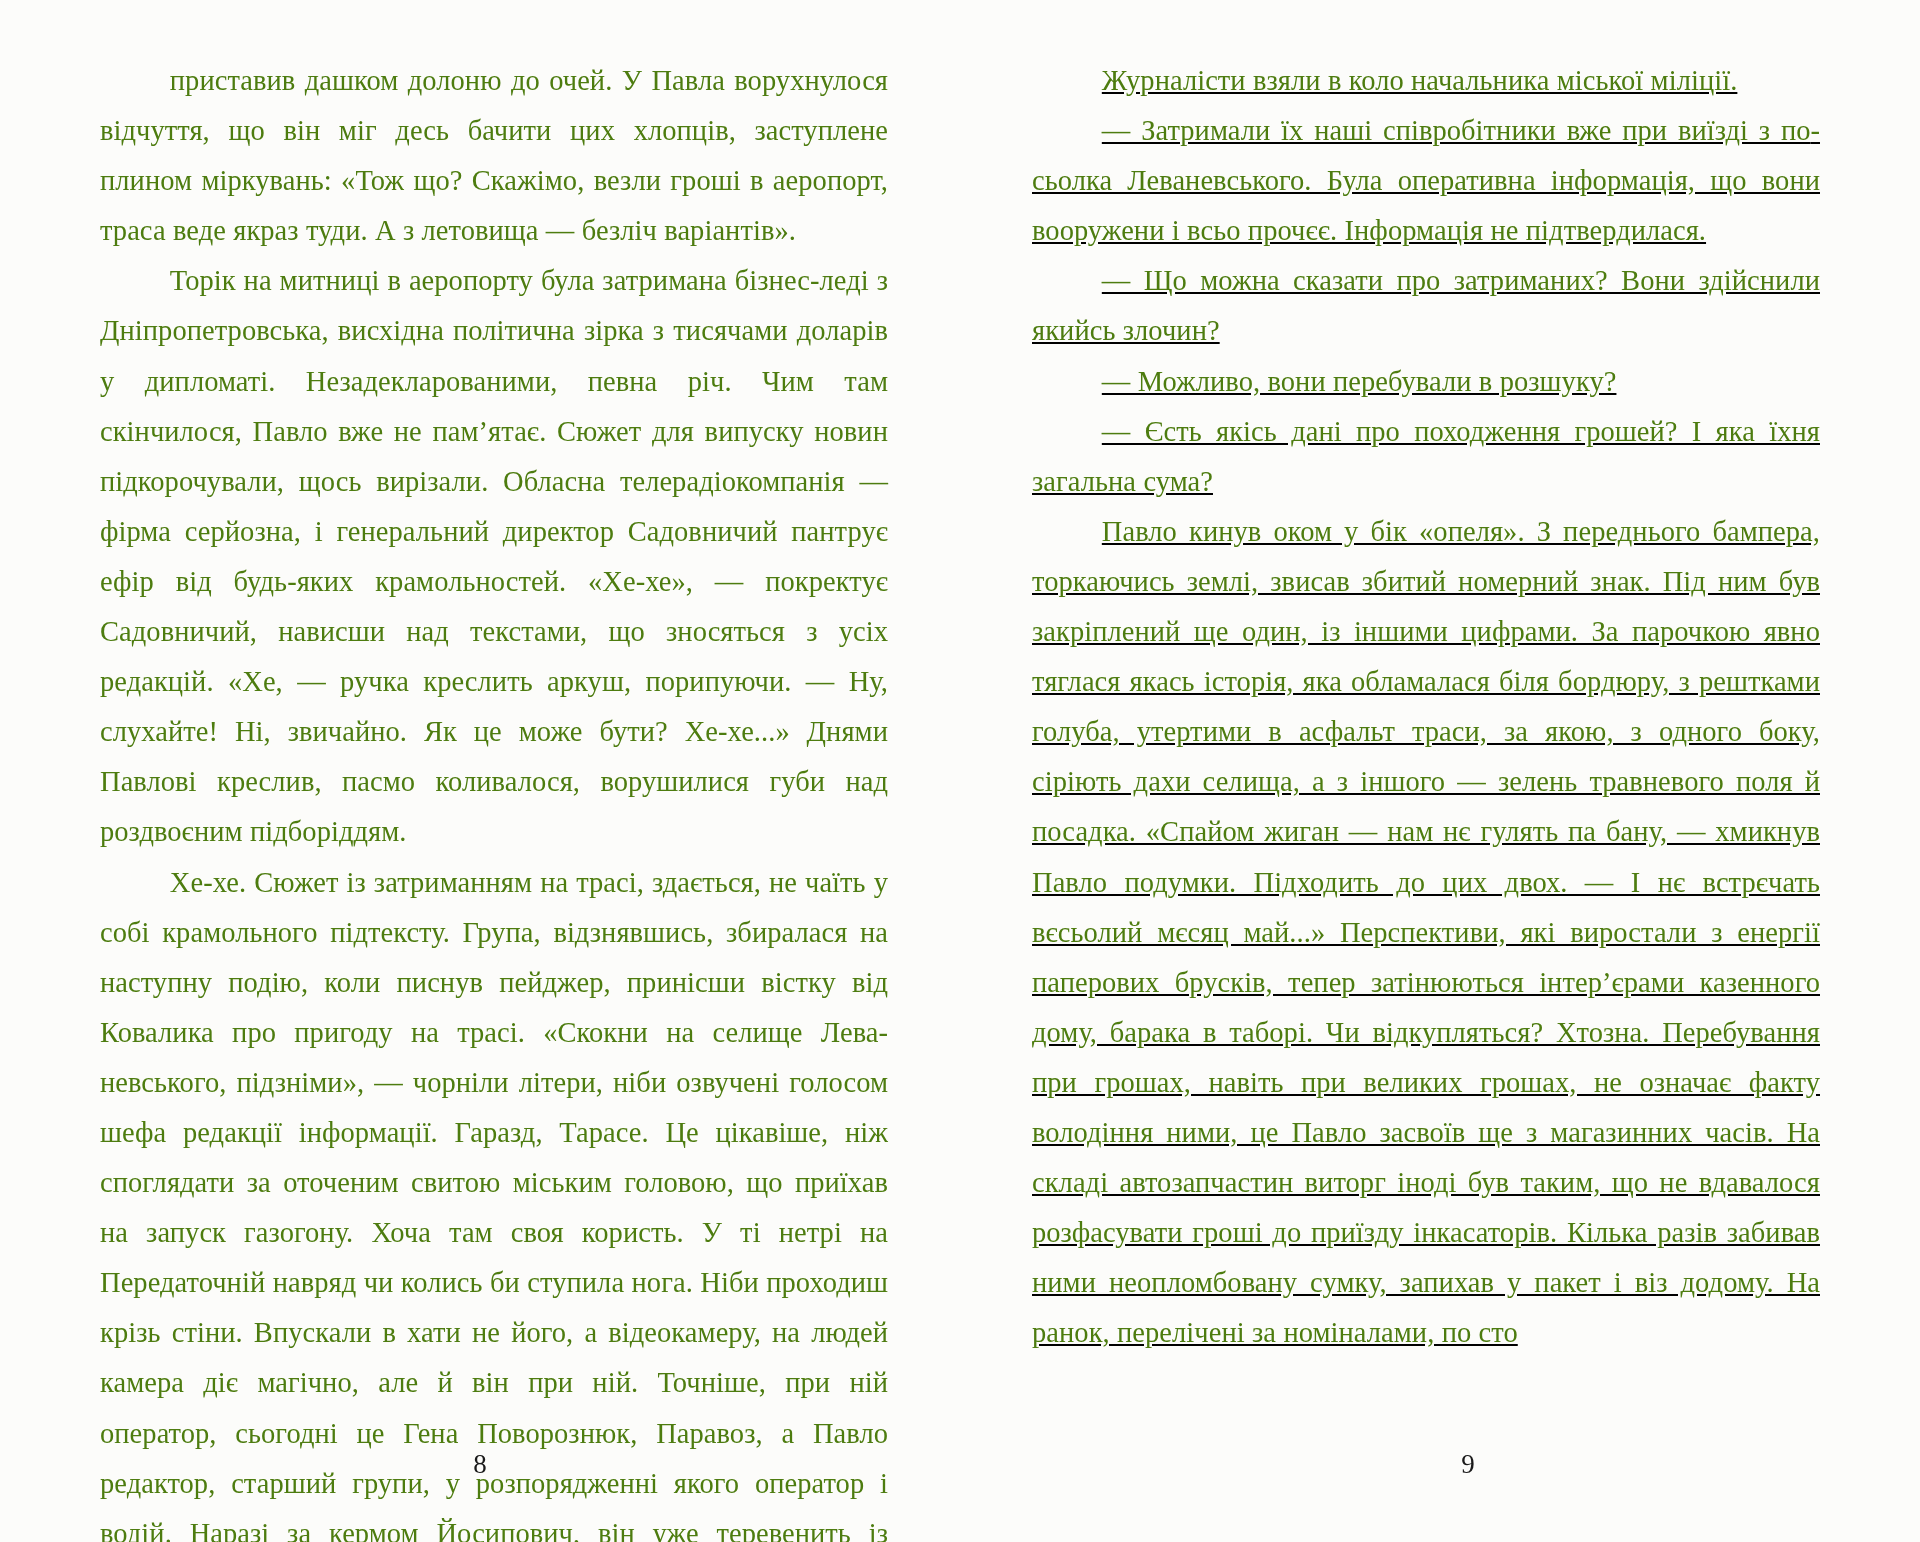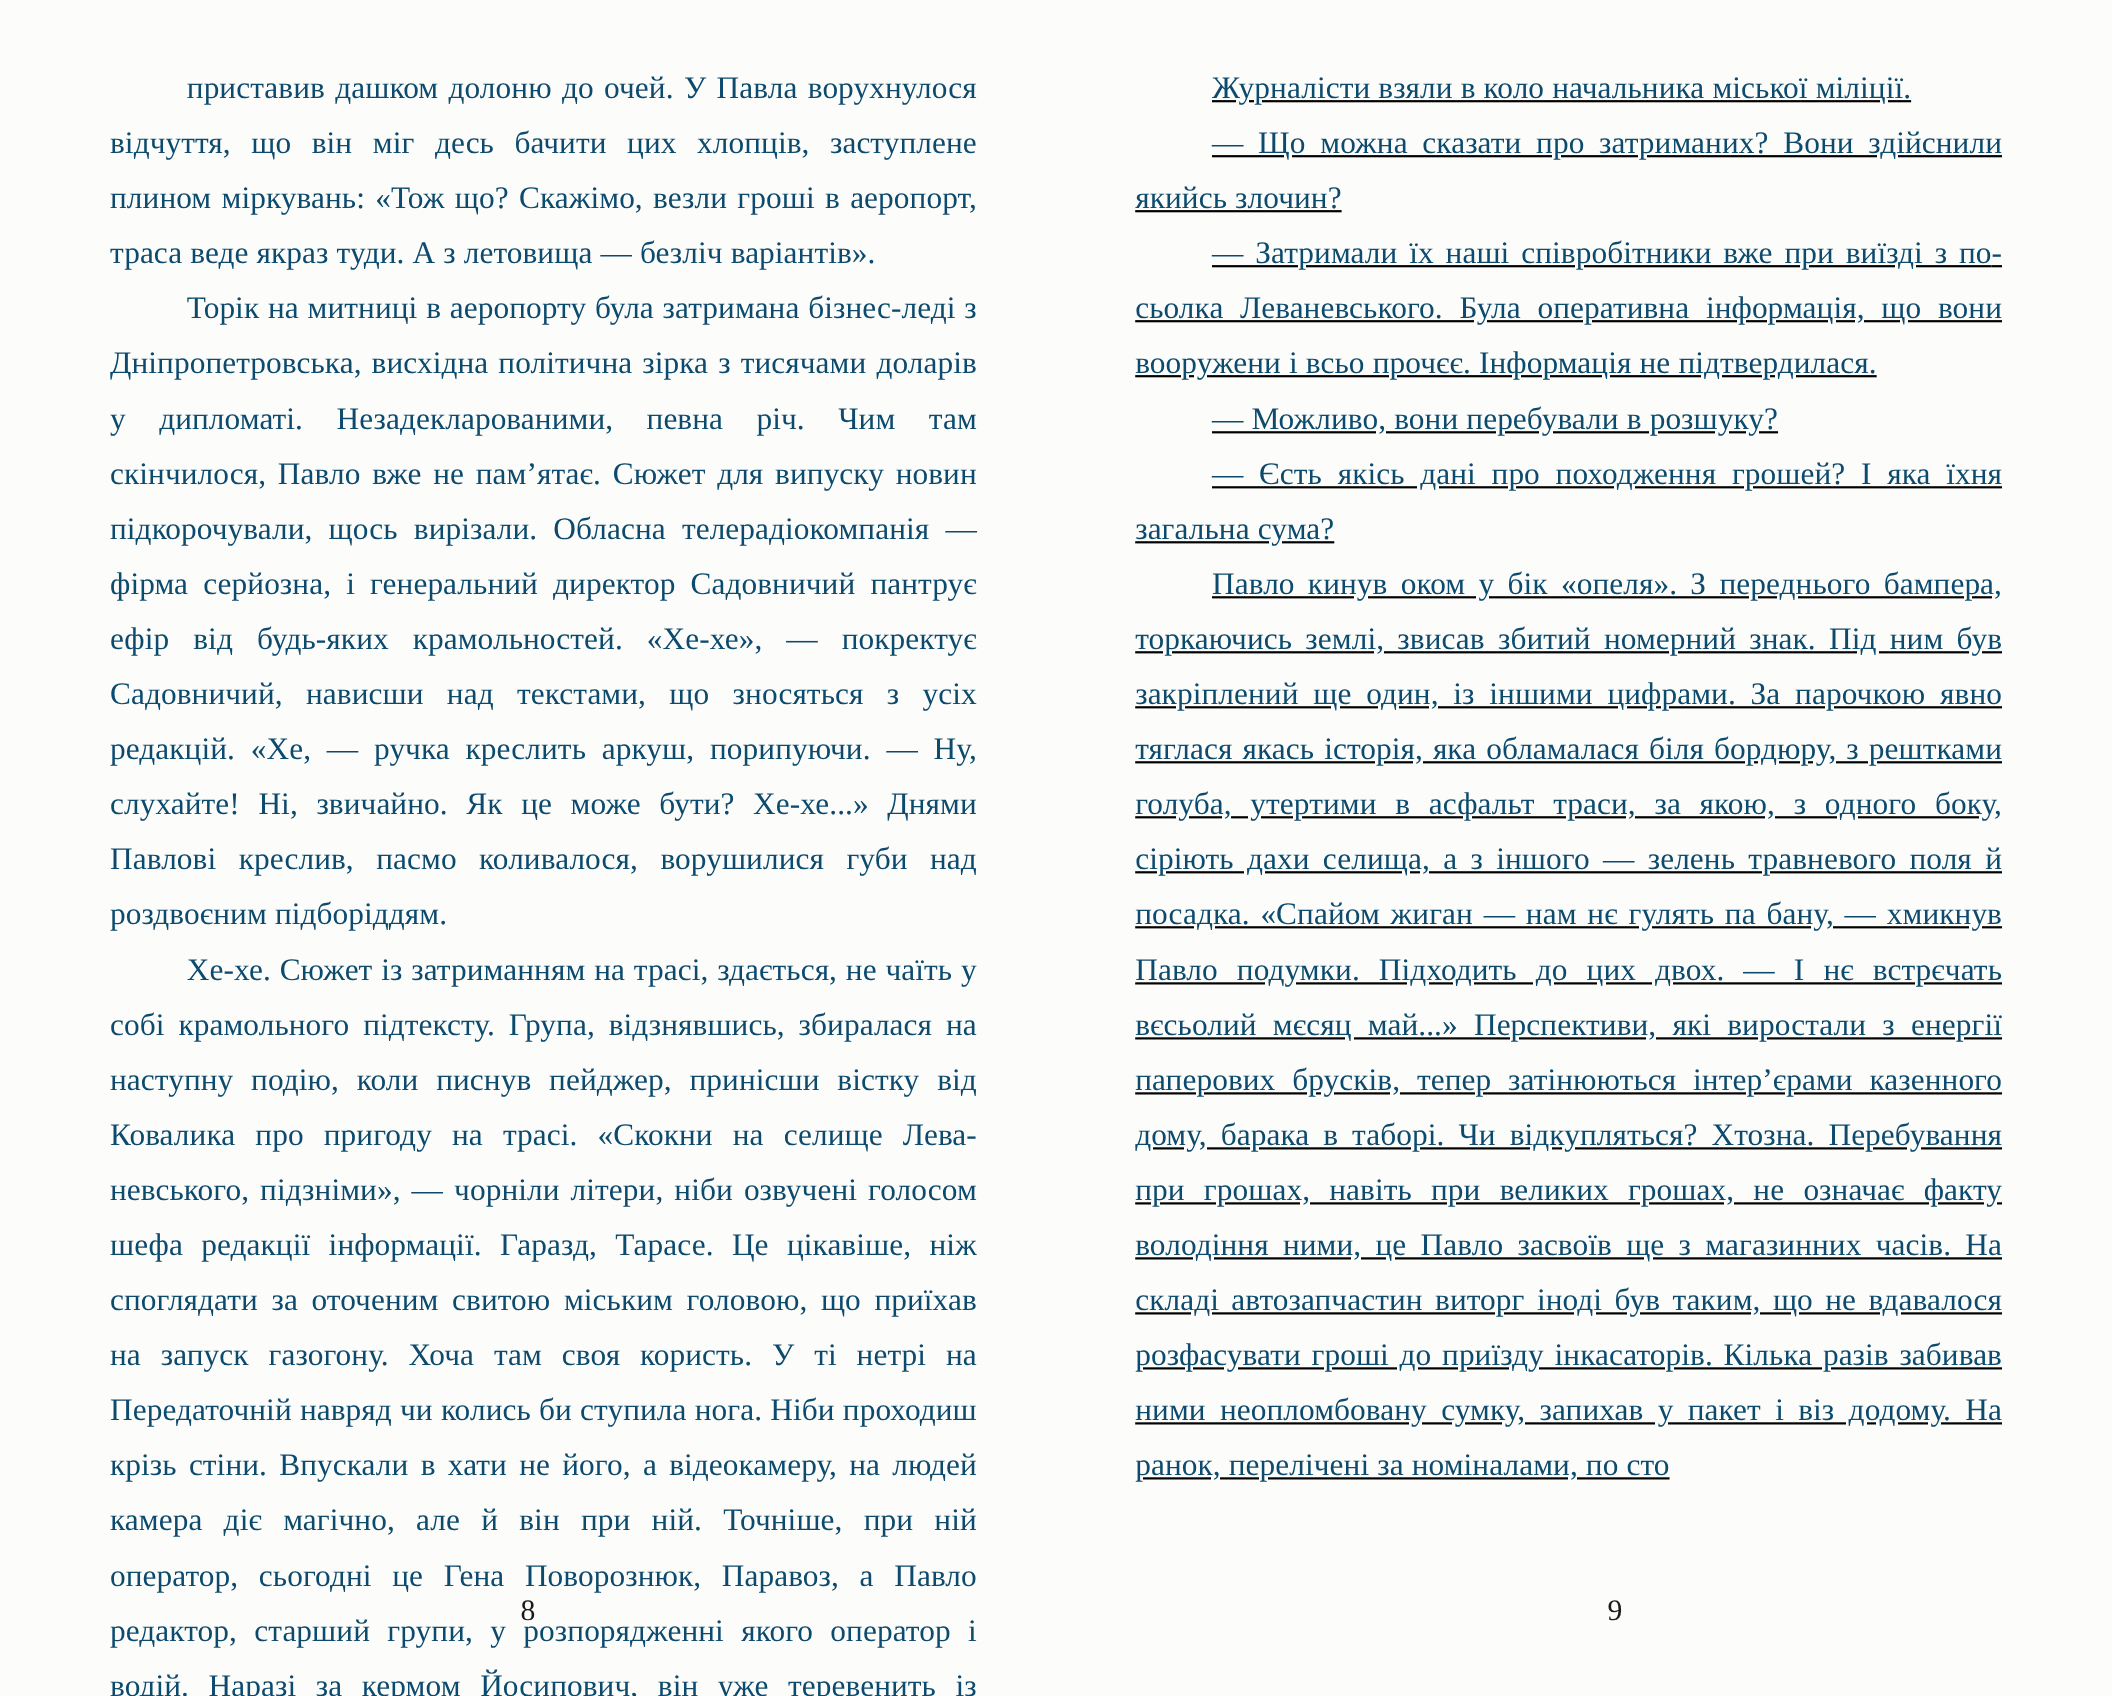--- a/index.html
+++ b/index.html
@@ -37,21 +37,21 @@
   }
   .textblock {
     flex: 1 1 auto;
   }
   p.para {
     margin: 0;
     text-indent: 2.45em;
     text-align: justify;
     font-size: 28.5px;
     line-height: 50.1px;
-    color: #0c4a6e;
+    color: #4d7c0f;
     letter-spacing: 0.002em;
     -webkit-font-smoothing: antialiased;
     word-spacing: 0.005em;
     hyphens: manual;
   }
   .folio {
     position: absolute;
     bottom: 64px;
     font-size: 27px;
     line-height: 1;
@@ -83,22 +83,22 @@
       <p class="para">Хе-хе. Сюжет із затриманням на трасі, здається, не чаїть у собі крамольного підтексту. Група, відзнявшись, збиралася на наступну подію, коли писнув пейджер, принісши вістку від Ковалика про пригоду на трасі. «Скокни на селище Лева­невського, підзніми», — чорніли літери, ніби озвучені голо­сом шефа редакції інформації. Гаразд, Тарасе. Це цікавіше, ніж споглядати за оточеним свитою міським головою, що приїхав на запуск газогону. Хоча там своя користь. У ті не­трі на Передаточній навряд чи колись би ступила нога. Ніби проходиш крізь стіни. Впускали в хати не його, а відеокаме­ру, на людей камера діє магічно, але й він при ній. Точніше, при ній оператор, сьогодні це Гена Поворознюк, Паравоз, а Павло редактор, старший групи, у розпорядженні якого оператор і водій. Наразі за кермом Йосипович, він уже тере­венить із іншими шоферами, ледь прочинивши двері оран­жевого «москвича».</p>
     </div>
     <div class="folio">8</div>
   </div>
 
   <div class="gutter"></div>
 
   <div class="page page-right">
     <div class="textblock">
       <p class="para">Журналісти взяли в коло начальника міської міліції.</p>
+      <p class="para">— Затримали їх наші співробітники вже при виїзді з по­сьолка Леваневського. Була оперативна інформація, що во­ни вооружени і всьо прочєє. Інформація не підтвердилася.</p>
       <p class="para">— Що можна сказати про затриманих? Вони здійснили якийсь злочин?</p>
-      <p class="para">— Затримали їх наші співробітники вже при виїзді з по­сьолка Леваневського. Була оперативна інформація, що во­ни вооружени і всьо прочєє. Інформація не підтвердилася.</p>
       <p class="para">— Можливо, вони перебували в розшуку?</p>
       <p class="para">— Єсть якісь дані про походження грошей? І яка їхня загальна сума?</p>
       <p class="para">Павло кинув оком у бік «опеля». З переднього бампера, торкаючись землі, звисав збитий номерний знак. Під ним був закріплений ще один, із іншими цифрами. За парочкою явно тяглася якась історія, яка обламалася біля бордюру, з решт­ками голуба, утертими в асфальт траси, за якою, з одного бо­ку, сіріють дахи селища, а з іншого — зелень травневого поля й посадка. «Спайом жиган — нам нє гулять па бану, — хмик­нув Павло подумки. Підходить до цих двох. — І нє встрєчать вєсьолий мєсяц май...» Перспективи, які виростали з енергії паперових брусків, тепер затінюються інтер’єрами казенно­го дому, барака в таборі. Чи відкупляться? Хтозна. Перебу­вання при грошах, навіть при великих грошах, не означає факту володіння ними, це Павло засвоїв ще з магазинних часів. На складі автозапчастин виторг іноді був таким, що не вдавалося розфасувати гроші до приїзду інкасаторів. Кілька разів забивав ними неопломбовану сумку, запихав у па­кет і віз додому. На ранок, перелічені за номіналами, по сто</p>
     </div>
     <div class="folio">9</div>
   </div>
 
 </div>
 
 </body></html>

